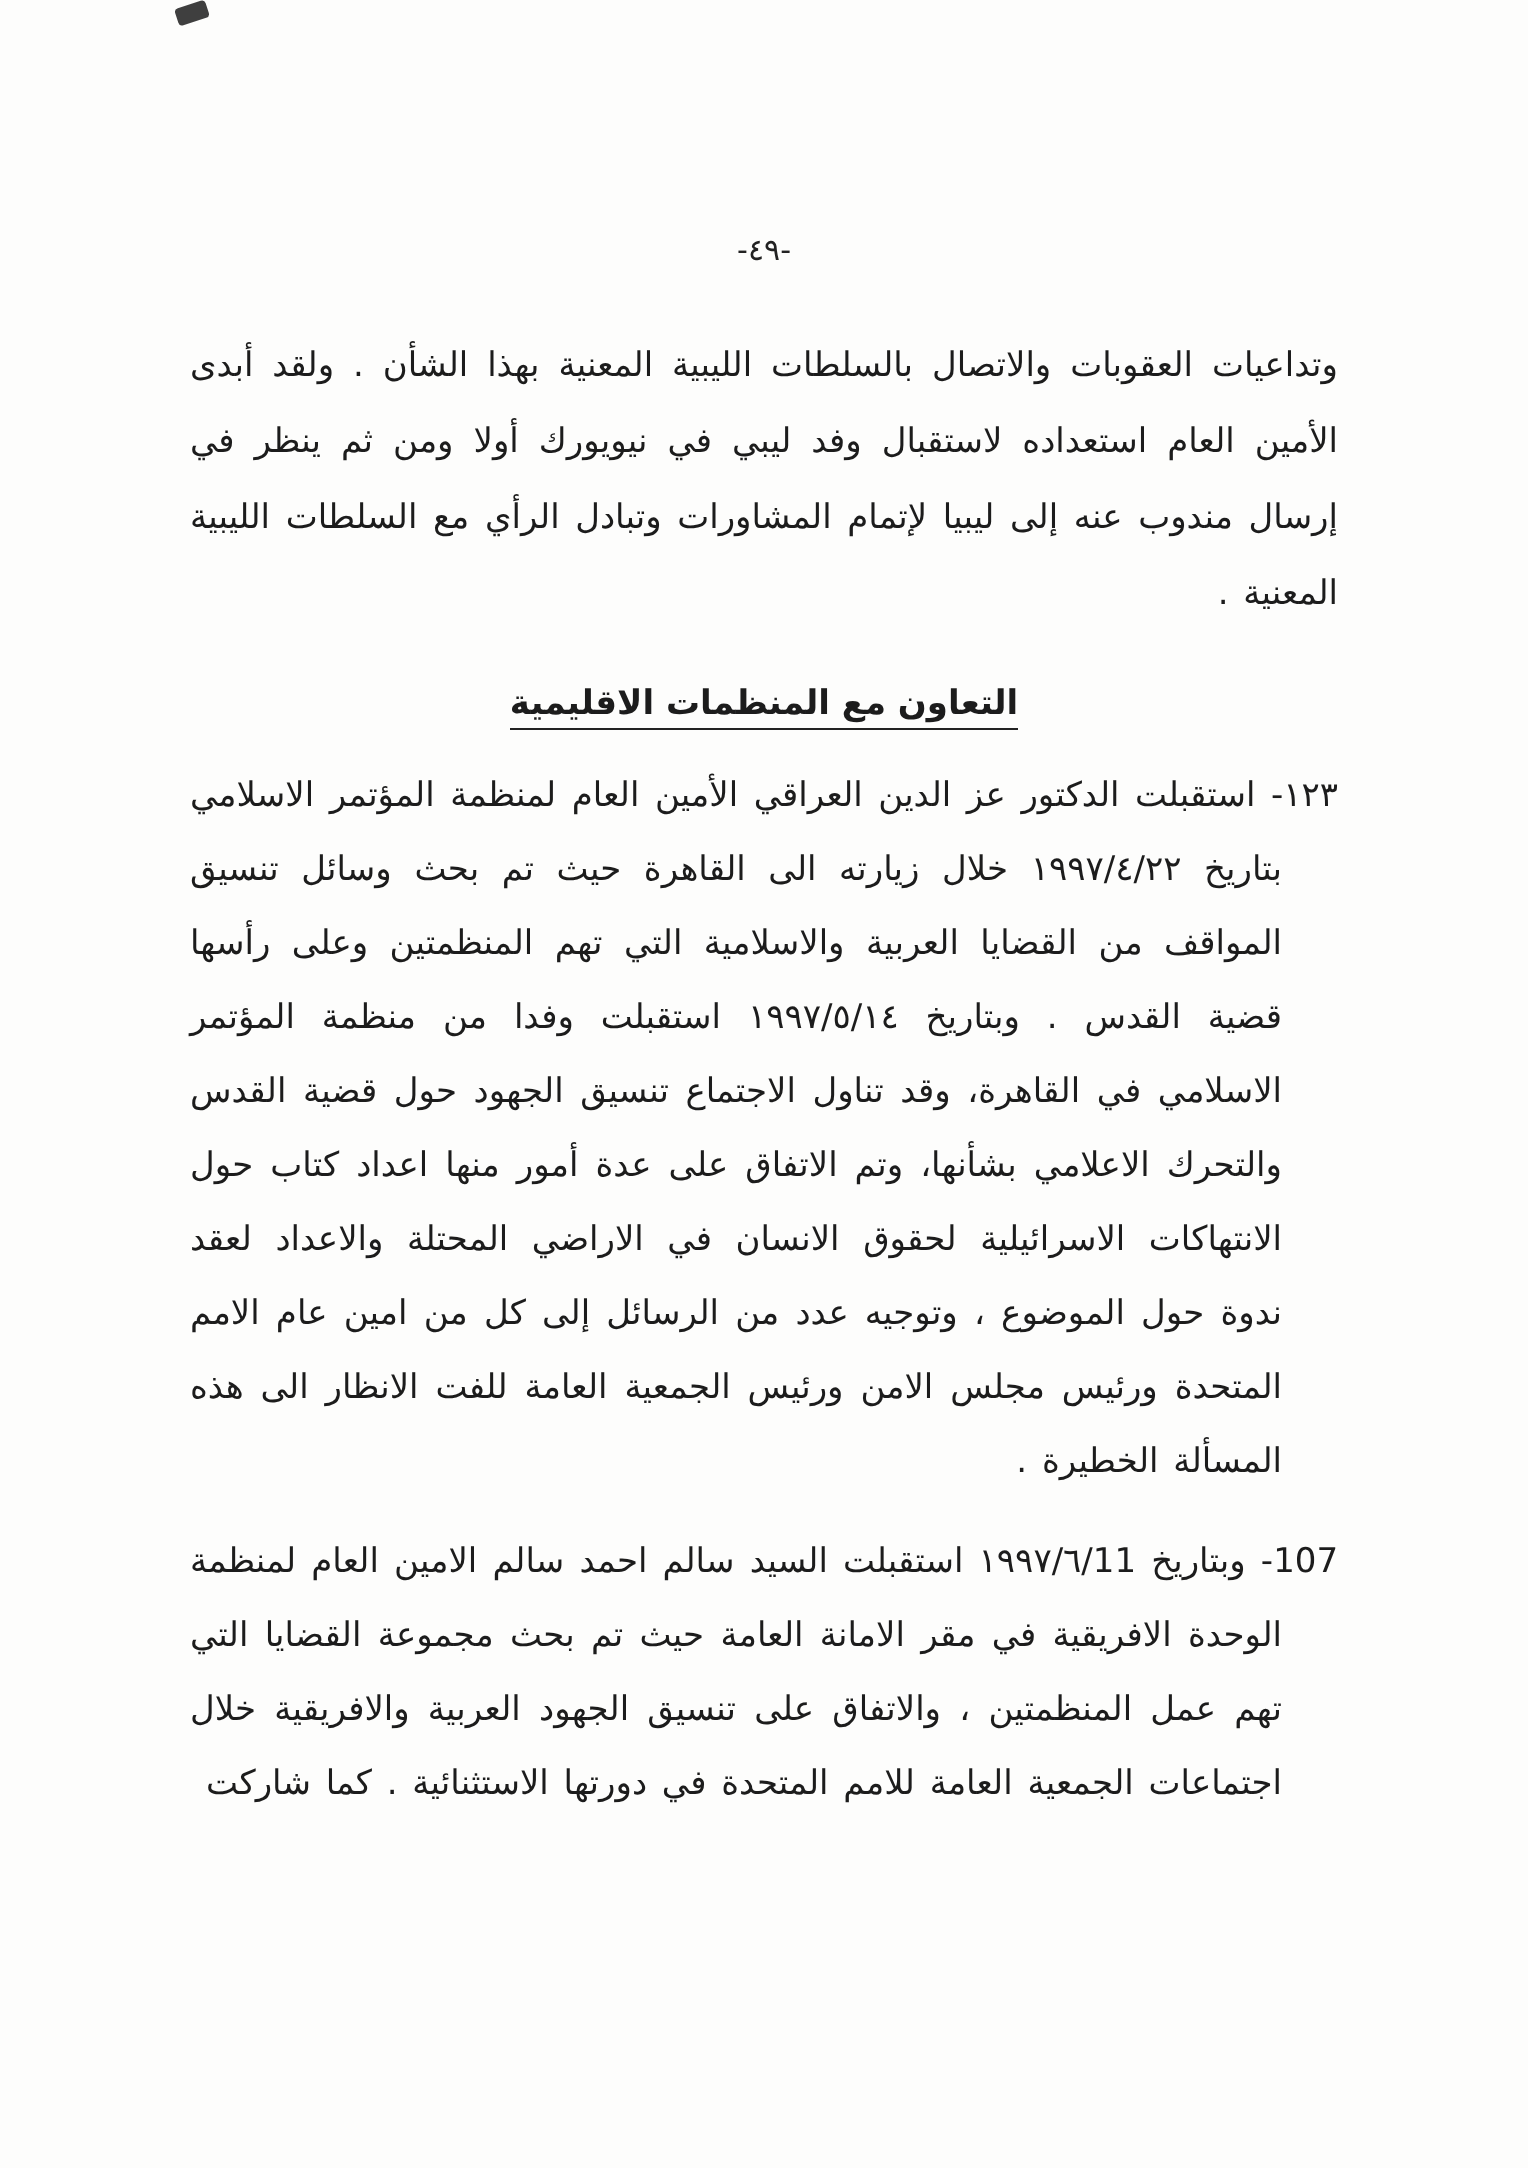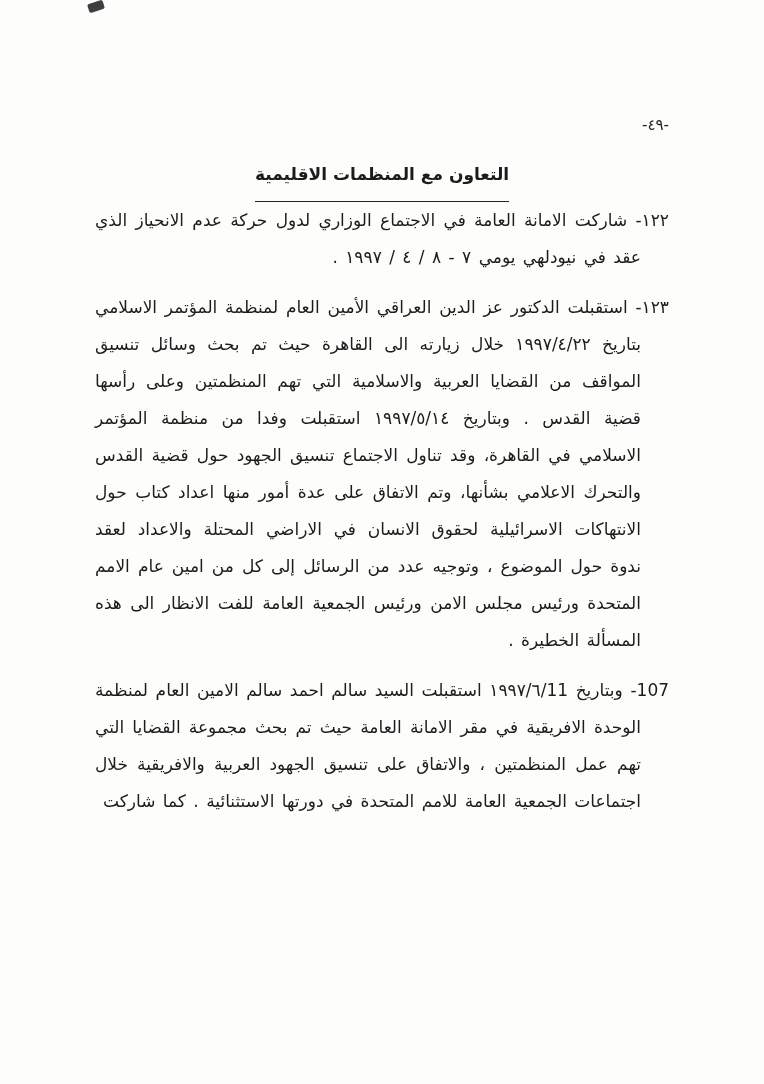--- a/index.html
+++ b/index.html
@@ -28,41 +28,42 @@
     opacity: 0.9;
   }
   .content {
     position: absolute;
     top: 116px;
     right: 95px;
     left: 95px;
     direction: rtl;
   }
   .page-number {
+    text-align: center;
     font-size: 15px;
     letter-spacing: 2px;
     color: #222;
     margin: 0 0 30px 0;
   }
   .para {
     font-size: 17px;
     line-height: 38px;
     text-align: justify;
     margin: 0;
     word-spacing: 2px;
   }
   .heading {
     text-align: center;
     font-size: 17px;
     font-weight: bold;
     margin: 26px 0 18px 0;
   }
   .heading-text {
     border-bottom: 1.5px solid #222;
-    padding-bottom: 17px;
+    padding-bottom: 2px;
     margin-top: 10px;
   }
   .item {
     font-size: 17px;
     line-height: 37px;
     text-align: justify;
     margin: 13px 0 0 0;
     padding-right: 28px;
     text-indent: -28px;
     word-spacing: 2px;
@@ -75,23 +76,23 @@
 <body>
 
 <div class="page">
 
   <div class="artifact"></div>
 
   <div class="content">
 
     <div class="page-number">-٤٩-</div>
 
+    <p class="para">وتداعيات العقوبات والاتصال بالسلطات الليبية المعنية بهذا الشأن . ولقد أبدى الأمين العام استعداده لاستقبال وفد ليبي في نيويورك أولا ومن ثم ينظر في إرسال مندوب عنه إلى ليبيا لإتمام المشاورات وتبادل الرأي مع السلطات الليبية المعنية .</p>
 
     <h2 class="heading"><span class="heading-text">التعاون مع المنظمات الاقليمية</span></h2>
 
-    <p class="item"><span class="num">١٢٢-</span> <span>شاركت الامانة العامة في الاجتماع الوزاري لدول حركة عدم الانحياز الذي عقد في نيودلهي يومي ٧ - ٨ / ٤ / ١٩٩٧ .</span></p>
 
     <p class="item"><span class="num">١٢٣-</span> <span>استقبلت الدكتور عز الدين العراقي الأمين العام لمنظمة المؤتمر الاسلامي بتاريخ ١٩٩٧/٤/٢٢ خلال زيارته الى القاهرة حيث تم بحث وسائل تنسيق المواقف من القضايا العربية والاسلامية التي تهم المنظمتين وعلى رأسها قضية القدس . وبتاريخ ١٩٩٧/٥/١٤ استقبلت وفدا من منظمة المؤتمر الاسلامي في القاهرة، وقد تناول الاجتماع تنسيق الجهود حول قضية القدس والتحرك الاعلامي بشأنها، وتم الاتفاق على عدة أمور منها اعداد كتاب حول الانتهاكات الاسرائيلية لحقوق الانسان في الاراضي المحتلة والاعداد لعقد ندوة حول الموضوع ، وتوجيه عدد من الرسائل إلى كل من امين عام الامم المتحدة ورئيس مجلس الامن ورئيس الجمعية العامة للفت الانظار الى هذه المسألة الخطيرة .</span></p>
 
     <p class="item"><span class="num">107-</span> <span>وبتاريخ ١٩٩٧/٦/11 استقبلت السيد سالم احمد سالم الامين العام لمنظمة الوحدة الافريقية في مقر الامانة العامة حيث تم بحث مجموعة القضايا التي تهم عمل المنظمتين ، والاتفاق على تنسيق الجهود العربية والافريقية خلال اجتماعات الجمعية العامة للامم المتحدة في دورتها الاستثنائية . كما شاركت</span></p>
 
   </div>
 </div>
 
 </body></html>

